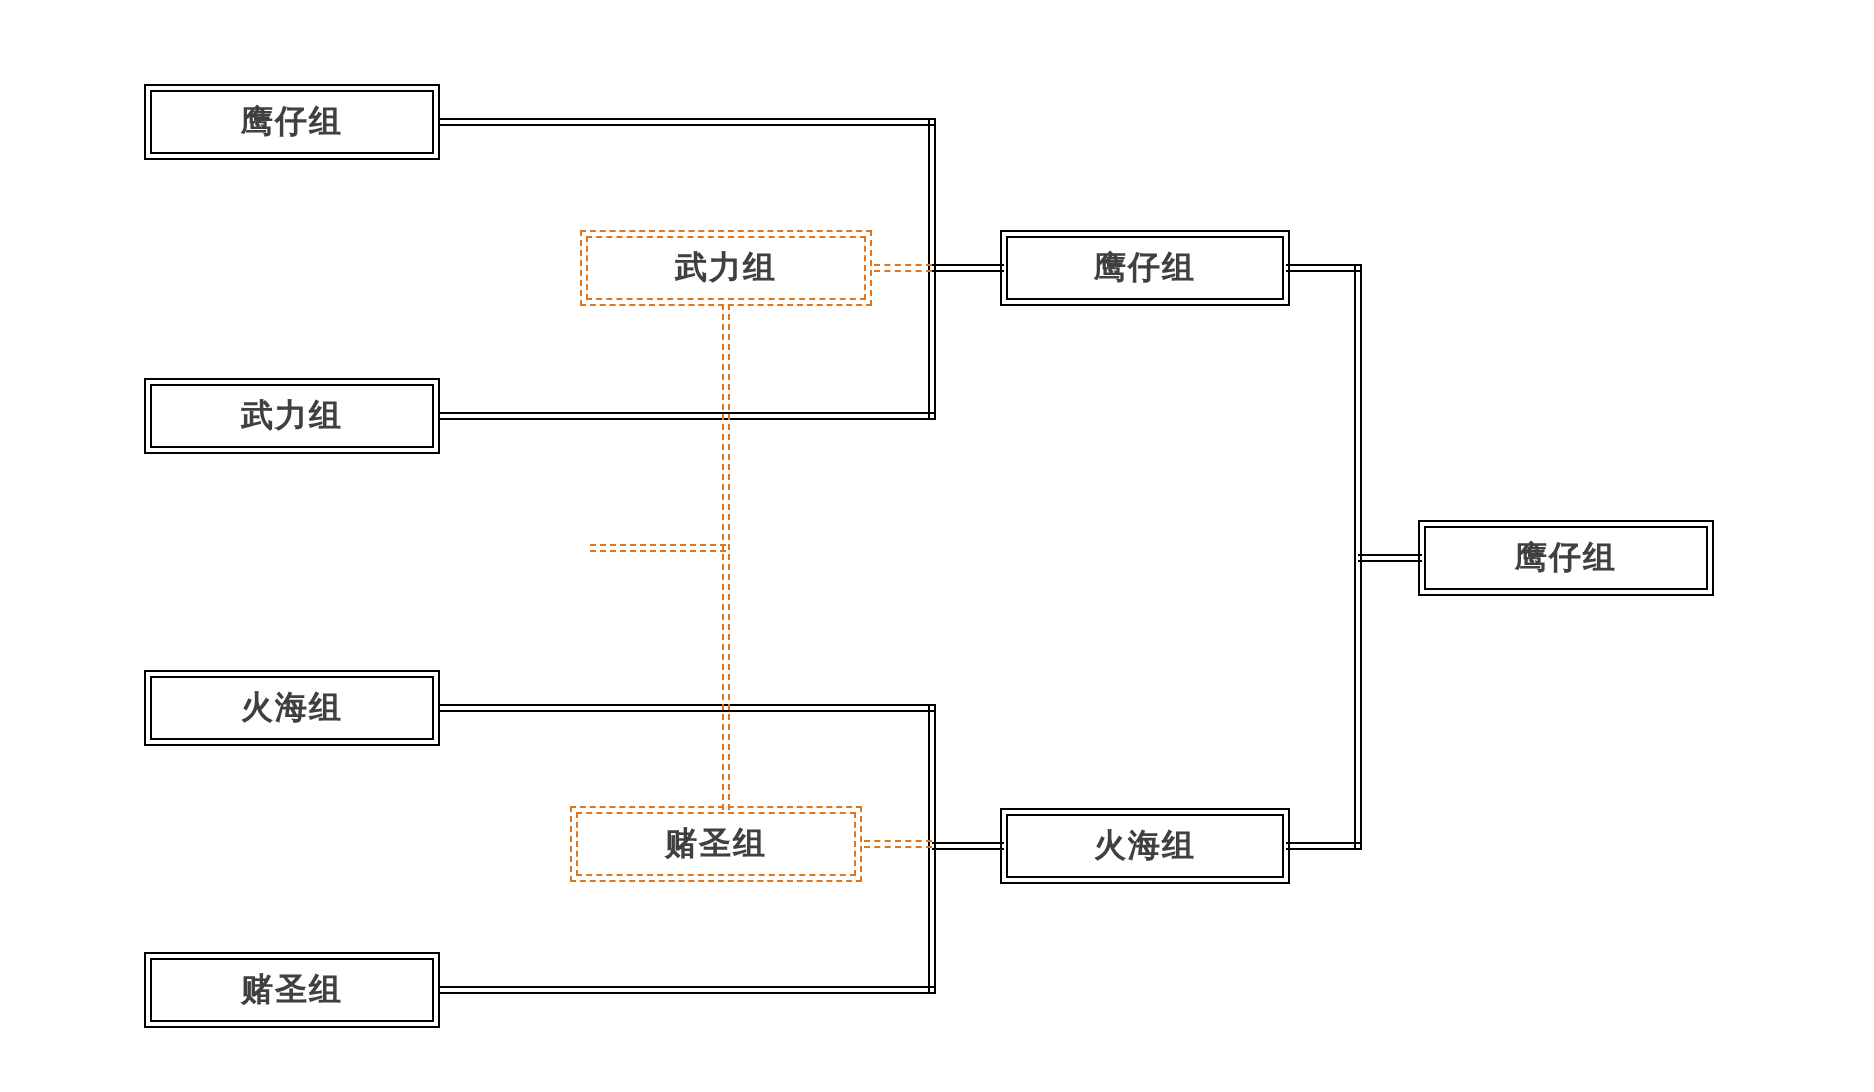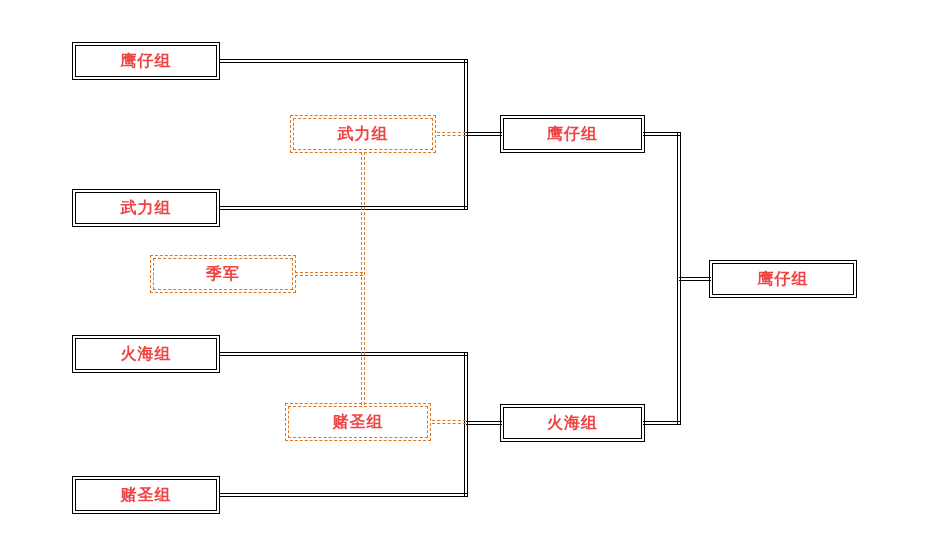--- a/index.html
+++ b/index.html
@@ -12,21 +12,21 @@
   .box {
     position:absolute; height:38px; box-sizing:border-box;
     border:1px solid var(--line); background:var(--bg);
     display:flex; align-items:center; justify-content:center;
   }
   .box::before {
     content:""; position:absolute; inset:2px;
     border:1px solid var(--line); pointer-events:none;
   }
   .box .lbl {
-    position:relative; font-size:16px; font-weight:bold; color:#ef4444;
+    position:relative; font-size:16px; font-weight:bold; color:#404040;
     letter-spacing:1px; white-space:nowrap;
   }
   .box.dashed { border:1px dashed var(--orange); }
   .box.dashed::before { border:1px dashed var(--orange); }
   
   .hline {
     position:absolute; height:4px; box-sizing:border-box;
     border-top:1px solid var(--line); border-bottom:1px solid var(--line);
   }
   .vline {
@@ -64,23 +64,20 @@
   <div class="box" style="left:709px; top:260px; width:148px;">
     <span class="lbl">鹰仔组</span>
   </div>
 
   <div class="box dashed" style="left:290px; top:115px; width:146px;">
     <span class="lbl">武力组</span>
   </div>
   <div class="box dashed" style="left:285px; top:403px; width:146px;">
     <span class="lbl">赌圣组</span>
   </div>
-  <div class="box dashed" style="left:150px; top:255px; width:146px;">
-    <span class="lbl">季军</span>
-  </div>
 
   <div class="hline" style="left:219px; top:59px;  width:249px;"></div>
   <div class="hline" style="left:219px; top:206px; width:249px;"></div>
   <div class="vline" style="left:464px; top:59px;  height:151px;"></div>
   <div class="hline" style="left:466px; top:132px; width:36px;"></div>
 
   <div class="hline" style="left:219px; top:352px; width:249px;"></div>
   <div class="hline" style="left:219px; top:493px; width:249px;"></div>
   <div class="vline" style="left:464px; top:352px; height:145px;"></div>
   <div class="hline" style="left:466px; top:421px; width:36px;"></div>

